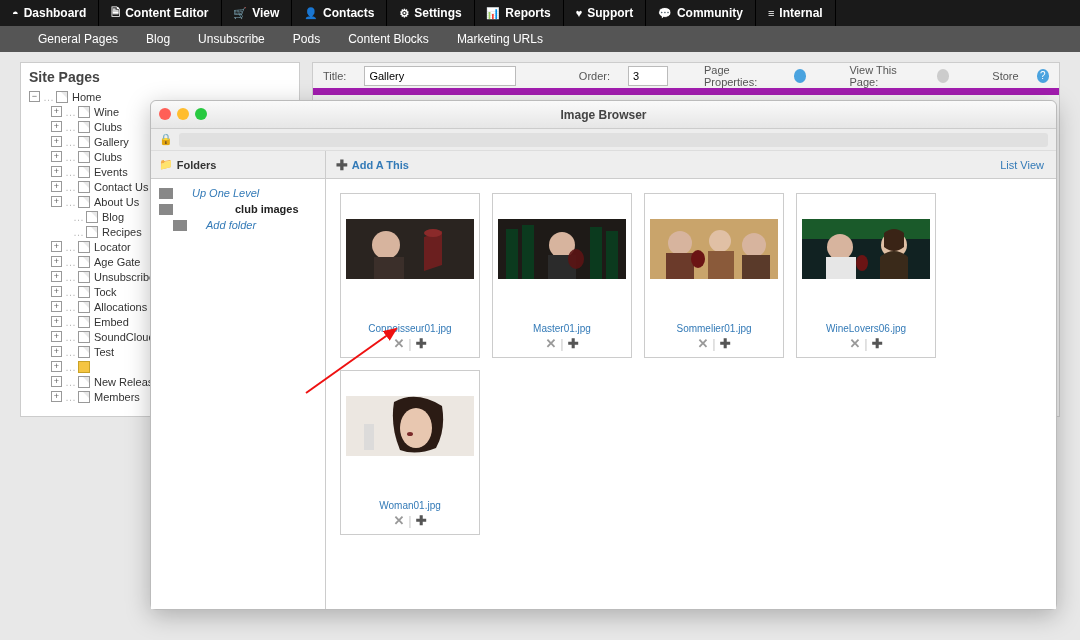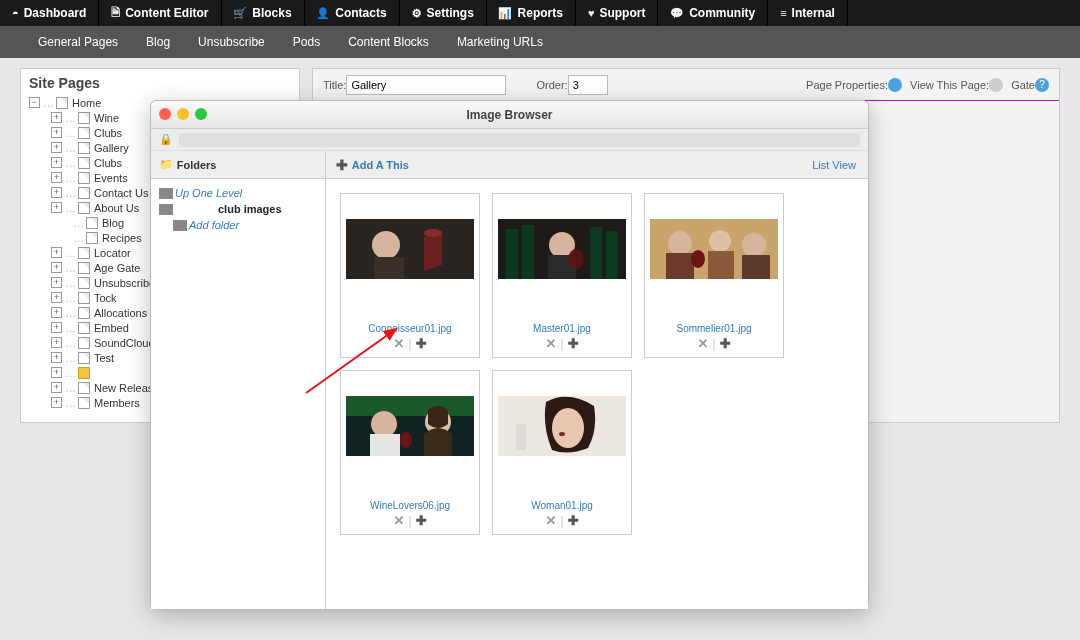--- a/index.html
+++ b/index.html
@@ -4,21 +4,21 @@
 <style>
 * { box-sizing: border-box; margin: 0; padding: 0; }
 body { font-family: Arial, Helvetica, sans-serif; font-size: 12px; background: #e8e8e8; color: #333; width: 1080px; height: 640px; overflow: hidden; position: relative; }
 
 
 .topnav { background: #1a1a1a; height: 26px; display: flex; align-items: center; color: #fff; font-weight: bold; font-size: 12px; }
 .topnav .item { padding: 0 12px; height: 26px; display: flex; align-items: center; cursor: pointer; gap: 5px; border-right: 1px solid #000; }
 .topnav .item .ico { font-size: 11px; }
 
 
-.subnav { background: #555; height: 32px; display: flex; align-items: center; color: #fff; font-size: 12px; padding-left: 24px; }
+.subnav { background: #555; height: 26px; display: flex; align-items: center; color: #fff; font-size: 12px; padding-left: 24px; }
 .subnav .item { padding: 0 14px; height: 26px; display: flex; align-items: center; cursor: pointer; }
 
 
 .main { display: flex; padding: 10px 20px; gap: 12px; }
 
 
 .treepanel { width: 280px; background: #fff; border: 1px solid #ccc; padding: 6px 8px 12px 8px; }
 .treepanel h3 { font-size: 14px; color: #444; margin-bottom: 4px; font-weight: bold; }
 .tree { font-size: 11px; color: #333; }
 .tree .node { display: flex; align-items: center; height: 15px; white-space: nowrap; cursor: pointer; }
@@ -26,50 +26,50 @@
 .tree .dots { color: #bbb; margin-right: 3px; letter-spacing: -1px; }
 .tree .indent0 { padding-left: 0; }
 .tree .indent1 { padding-left: 22px; }
 .tree .indent2 { padding-left: 44px; }
 .tree .pageico { width: 12px; height: 12px; border: 1px solid #999; background: #fff; margin-right: 4px; display: inline-block; position: relative; }
 .tree .pageico::after { content: ""; position: absolute; right: 0; top: 0; border-left: 3px solid #fff; border-bottom: 3px solid #fff; border-top: 3px solid #e8e8e8; border-right: 3px solid #e8e8e8; }
 .tree .lockico { width: 12px; height: 12px; background: #f5c542; border: 1px solid #c9a227; margin-right: 4px; display: inline-block; }
 
 
 .contentpanel { flex: 1; background: #f3f3f3; border: 1px solid #ccc; }
-.contentbar { height: 32px; display: flex; align-items: center; padding: 0 10px; gap: 0; font-size: 11px; color: #555; border-bottom: 1px solid #a21caf; }
+.contentbar { height: 32px; display: flex; align-items: center; padding: 0 10px; gap: 18px; font-size: 11px; color: #555; border-bottom: 7px solid #a21caf; }
 .contentbar input { border: 1px solid #bbb; height: 20px; padding: 0 4px; font-size: 11px; }
 .contentbar .spacer { flex: 1; }
 .contentbar .link { color: #555; cursor: pointer; }
 .contentbar .circ { width: 14px; height: 14px; border-radius: 50%; display: inline-block; }
 .contentbar .circ.blue { background: #4aa3df; }
 .contentbar .circ.grey { background: #ccc; }
 .contentbar .circ.help { background: #4aa3df; color: #fff; font-size: 10px; display: inline-flex; align-items: center; justify-content: center; }
 
 
-.modal { position: absolute; left: 150px; top: 100px; width: 719px; height: 510px; background: #f2f2f2; border: 1px solid #bbb; border-radius: 6px; box-shadow: 0 6px 24px rgba(0,0,0,0.25); display: flex; flex-direction: column; }
+.modal { position: absolute; left: 150px; top: 100px; width: 907px; height: 510px; background: #f2f2f2; border: 1px solid #bbb; border-radius: 6px; box-shadow: 0 6px 24px rgba(0,0,0,0.25); display: flex; flex-direction: column; }
 .modal-titlebar { height: 28px; display: flex; align-items: center; justify-content: center; position: relative; font-size: 12px; font-weight: bold; color: #444; background: linear-gradient(#fafafa, #e6e6e6); border-bottom: 1px solid #ccc; border-radius: 6px 6px 0 0; }
 .traffic { position: absolute; left: 8px; top: 7px; display: flex; gap: 6px; }
 .traffic span { width: 12px; height: 12px; border-radius: 50%; display: inline-block; }
 .traffic .r { background: #ff5f57; } .traffic .y { background: #ffbd2e; } .traffic .g { background: #28c940; }
 
 .modal-addr { height: 22px; display: flex; align-items: center; padding: 0 8px; gap: 6px; background: #ededed; border-bottom: 1px solid #ddd; }
 .modal-addr .lock { color: #888; font-size: 11px; }
 .modal-addr .url { flex: 1; height: 14px; background: #e0e0e0; border-radius: 3px; }
 
 .modal-toolbar { height: 28px; display: flex; align-items: center; background: #eee; border-bottom: 1px solid #ccc; font-size: 11px; }
 .modal-toolbar .folders { width: 175px; padding: 0 8px; font-weight: bold; color: #333; display: flex; align-items: center; gap: 4px; border-right: 1px solid #ccc; height: 100%; }
 .modal-toolbar .addfile { padding: 0 10px; display: flex; align-items: center; gap: 4px; color: #337ab7; font-weight: bold; cursor: pointer; }
 .modal-toolbar .addfile .plus { color: #555; font-size: 14px; font-weight: bold; }
 .modal-toolbar .spacer { flex: 1; }
 .modal-toolbar .listview { padding: 0 12px; color: #337ab7; cursor: pointer; }
 
 .modal-body { flex: 1; display: flex; background: #fff; }
 .modal-sidebar { width: 175px; border-right: 1px solid #ccc; padding: 6px 8px; font-size: 11px; }
-.modal-sidebar .row { display: flex; align-items: center; gap: 2px; padding: 2px 0; cursor: pointer; }
+.modal-sidebar .row { display: flex; align-items: center; gap: 19px; padding: 2px 0; cursor: pointer; }
 .modal-sidebar .fico { width: 14px; height: 11px; background: #888; display: inline-block; }
 .modal-sidebar .link { color: #337ab7; font-style: italic; }
 .modal-sidebar .current { font-weight: bold; color: #222; margin-left: 43px; }
 
 .modal-grid { flex: 1; padding: 14px; display: flex; flex-wrap: wrap; gap: 12px; align-content: flex-start; position: relative; }
 .tile { width: 140px; height: 165px; border: 1px solid #ccc; display: flex; flex-direction: column; align-items: center; padding: 6px; }
 .tile .thumb { width: 128px; height: 98px; display: flex; align-items: center; justify-content: center; overflow: hidden; }
 .tile .thumb svg { width: 128px; height: 60px; }
 .tile .fname { margin-top: auto; font-size: 10px; color: #337ab7; text-align: center; cursor: pointer; }
 .tile .actions { display: flex; align-items: center; gap: 4px; color: #777; font-size: 13px; margin-top: 2px; }
@@ -86,21 +86,21 @@
   <div class="item">
       <span class="ico">◓</span>
       <span>Dashboard</span>
     </div>
   <div class="item">
       <span class="ico">🗎</span>
       <span>Content Editor</span>
     </div>
   <div class="item">
       <span class="ico">🛒</span>
-      <span>Blocks</span>
+      <span>View</span>
     </div>
   <div class="item">
       <span class="ico">👤</span>
       <span>Contacts</span>
     </div>
   <div class="item">
       <span class="ico">⚙</span>
       <span>Settings</span>
     </div>
   <div class="item">
@@ -268,21 +268,21 @@
       <span style="width:30px"></span>
       <span>Order:</span>
       <input style="width: 40px;" value="3">
       <span class="spacer"></span>
       <span class="link">Page Properties:</span>
       <span class="circ blue"></span>
       <span style="width:8px"></span>
       <span class="link">View This Page:</span>
       <span class="circ grey"></span>
       <span style="width:8px"></span>
-      <span class="link">Gate</span>
+      <span class="link">Store</span>
       <span class="circ help">?</span>
     </div>
   </div>
 </div>
 
 <div class="modal">
   <div class="modal-titlebar">
     <div class="traffic">
       <span class="r"></span>
       <span class="y"></span>

